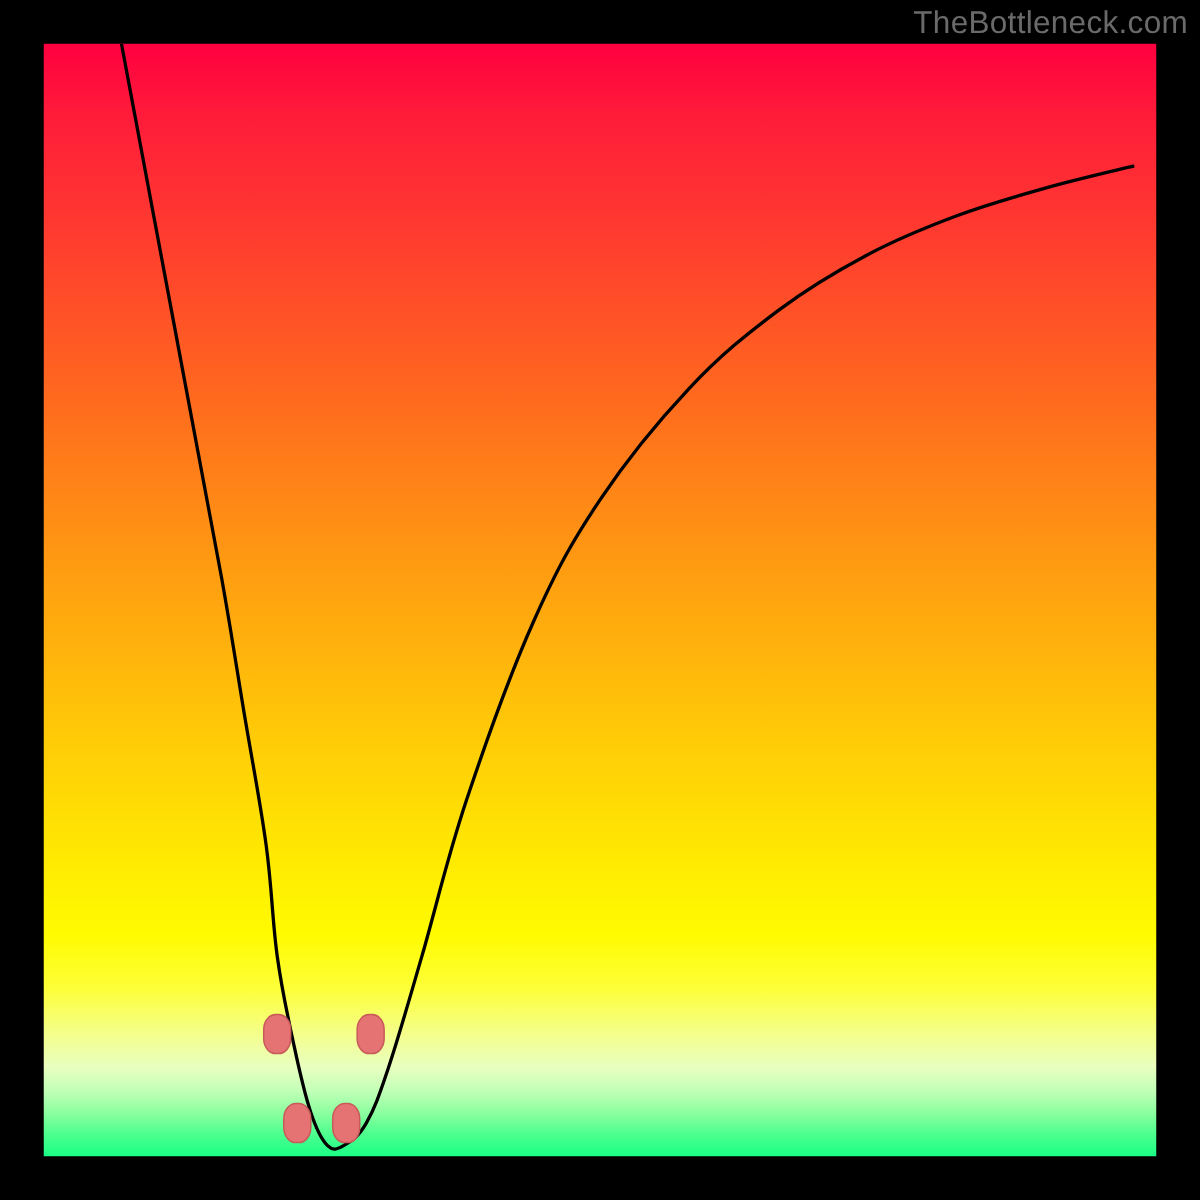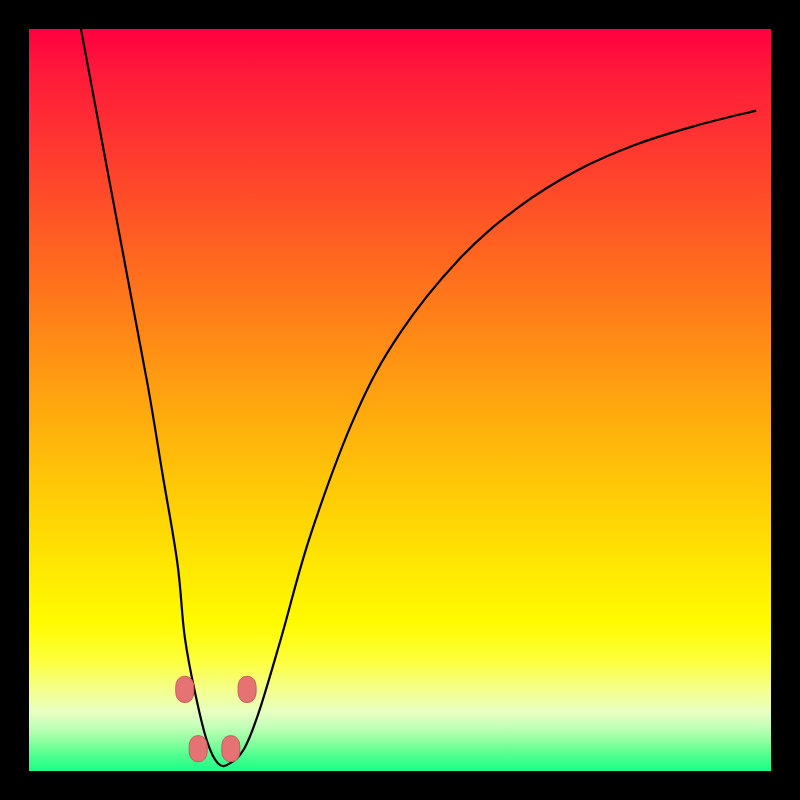--- a/index.html
+++ b/index.html
@@ -58,20 +58,21 @@
     font-size: 21px;
     letter-spacing: 0.2px;
     user-select: none;
   }
 </style>
 </head>
 <body>
 
 <div class="frame">
 
+  <div class="watermark">TheBottleneck.com</div>
 
   <div class="plot">
     <div class="gradient"></div>
 
     <svg class="svg-layer" viewBox="0 0 742 742" preserveAspectRatio="none">
       <path id="curve-path" fill="none" stroke="#000000" stroke-width="2.2" d="M 51.94 0.00 C 55.95 21.37, 66.19 75.98, 74.20 118.72 C 82.21 161.46, 88.45 194.70, 96.46 237.44 C 104.47 280.18, 112.04 318.76, 118.72 356.16 C 125.40 393.56, 128.22 413.15, 133.56 445.20 C 138.90 477.25, 144.39 504.86, 148.40 534.24 C 152.41 563.62, 152.48 584.40, 155.82 608.44 C 159.16 632.48, 162.94 649.10, 166.95 667.80 C 170.96 686.50, 174.07 700.30, 178.08 712.32 C 182.09 724.34, 185.20 730.57, 189.21 734.58 C 193.22 738.59, 195.67 737.25, 200.34 734.58 C 205.01 731.91, 209.84 729.09, 215.18 719.74 C 220.52 710.39, 223.34 702.67, 230.02 682.64 C 236.70 662.61, 242.93 640.49, 252.28 608.44 C 261.63 576.39, 268.60 544.63, 281.96 504.56 C 295.32 464.49, 310.45 421.90, 326.48 385.84 C 342.51 349.78, 352.30 332.27, 371.00 304.22 C 389.70 276.17, 408.99 252.73, 430.36 230.02 C 451.73 207.31, 468.35 194.11, 489.72 178.08 C 511.09 162.05, 527.71 152.33, 549.08 140.98 C 570.45 129.63, 587.07 123.02, 608.44 115.01 C 629.81 107.00, 646.43 102.47, 667.80 96.46 C 689.17 90.45, 716.48 84.29, 727.16 81.62"></path>
       <g id="markers-group">
           <rect x="146.8" y="647.4" width="18" height="26" rx="8" ry="10" fill="#e57373" stroke="#c85a5a" stroke-width="1"></rect>
           <rect x="160.2" y="706.7" width="18" height="26" rx="8" ry="10" fill="#e57373" stroke="#c85a5a" stroke-width="1"></rect>
           <rect x="192.8" y="706.7" width="18" height="26" rx="8" ry="10" fill="#e57373" stroke="#c85a5a" stroke-width="1"></rect>

